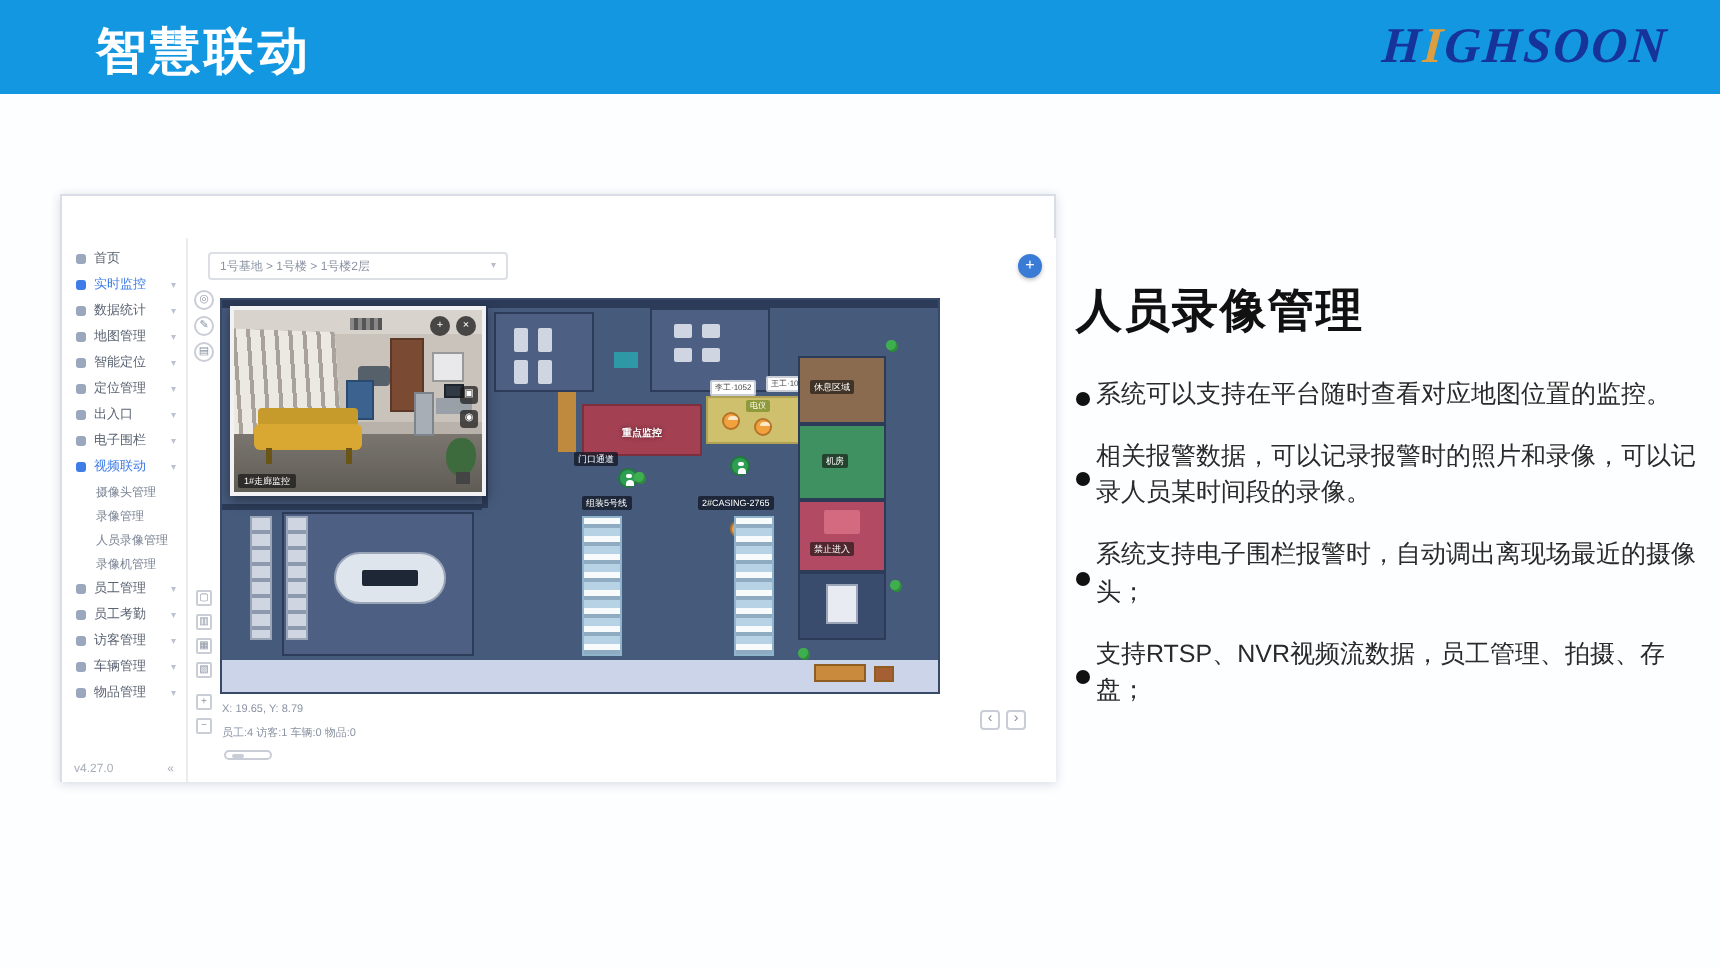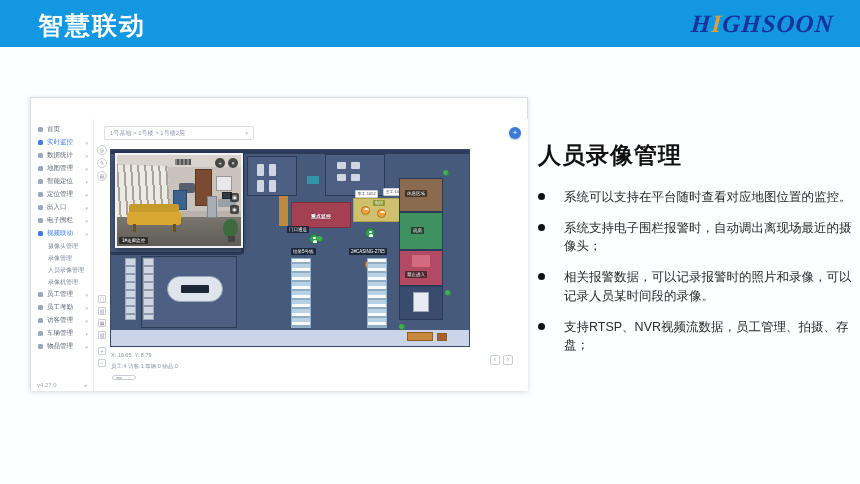--- a/index.html
+++ b/index.html
@@ -1,21 +1,21 @@
 <!DOCTYPE html>
 <html><head>
 <meta charset="utf-8">
 <style>
   * { margin:0; padding:0; box-sizing:border-box; }
   html,body { width:860px; height:484px; background:#fff; font-family:"Liberation Sans","DejaVu Sans",sans-serif; }
   .slide { position:relative; width:860px; height:484px; background:#fdfeff; overflow:hidden; }
 
   
   .banner { position:absolute; left:0; top:0; width:860px; height:47px; background:#1397e1; }
-  .banner-title { position:absolute; left:38px; top:9px; font-size:25px; font-weight:bold; color:#fff; letter-spacing:2px; }
+  .banner-title { position:absolute; left:48px; top:9px; font-size:25px; font-weight:bold; color:#fff; letter-spacing:2px; }
   .logo { position:absolute; right:26px; top:10px; font-family:"Liberation Serif","DejaVu Serif",serif; font-style:italic; font-weight:bold; font-size:25px; letter-spacing:1px; color:#16339a; transform:skewX(-4deg); }
   .logo .accent { color:#dd9e3f; }
 
   
   .app { position:absolute; left:30px; top:97px; width:498px; height:294px; background:#fff; border:1px solid #d8dde6; box-shadow:0 1px 5px rgba(30,50,90,.18); }
   .titlebar { position:absolute; left:0; top:0; width:100%; height:21px; background:#2e4d80; display:flex; align-items:center; }
   .titlebar-title { color:#fff; font-size:8.5px; font-weight:bold; margin-left:9px; letter-spacing:.5px; }
   .tb-icons { position:absolute; right:7px; top:0; height:21px; display:flex; align-items:center; gap:8px; }
   .tb-ico { position:relative; color:#d9e2f2; font-size:8px; line-height:1; cursor:pointer; }
   .tb-ico .dot { position:absolute; right:-2px; top:-2px; width:4px; height:4px; border-radius:50%; background:#ef4b4b; }
@@ -102,21 +102,21 @@
   .bench-leg { position:absolute; width:3px; height:8px; background:#6b5516; top:69px; }
   .cam-plant { position:absolute; left:106px; top:64px; width:15px; height:19px; background:#3e6b3e; border-radius:50% 45% 55% 50%; }
   .cam-pot { position:absolute; left:111px; top:81px; width:7px; height:6px; background:#444; }
   .cam-label { position:absolute; left:2px; bottom:2px; background:rgba(10,10,10,.6); color:#fff; font-size:4.5px; padding:1px 3px; border-radius:1px; white-space:nowrap; }
   .cam-ctl { position:absolute; top:3px; width:10px; height:10px; border-radius:50%; background:rgba(35,35,35,.8); color:#fff; font-size:5.5px; line-height:10px; text-align:center; cursor:pointer; }
   .cam-side { position:absolute; left:113px; width:9px; height:9px; border-radius:2px; background:rgba(25,25,25,.72); color:#fff; font-size:5px; line-height:9px; text-align:center; cursor:pointer; }
 
   
   .rp-heading { position:absolute; left:538px; top:140px; font-size:23px; font-weight:bold; color:#111; letter-spacing:1px; }
   .rp-bullets { position:absolute; left:538px; top:188px; width:316px; }
-  .rp-b { display:flex; gap:19px; margin-bottom:13px; }
+  .rp-b { display:flex; gap:3px; margin-bottom:13px;align-items:center; }
   .rp-dot { flex:none; width:7px; height:7px; border-radius:50%; background:#111; margin-top:5px; }
   .rp-text { font-size:12.5px; color:#2a2a2a; line-height:1.45; }
 </style>
 </head>
 <body>
 
 <div class="slide">
 
   <div class="banner">
     <div class="banner-title">智慧联动</div>
@@ -341,25 +341,25 @@
   </div>
 
   <div class="rp-heading">人员录像管理</div>
   <div class="rp-bullets">
     <div class="rp-b">
         <span class="rp-dot"></span>
         <span class="rp-text">系统可以支持在平台随时查看对应地图位置的监控。</span>
       </div>
     <div class="rp-b">
         <span class="rp-dot"></span>
-        <span class="rp-text">系统支持电子围栏报警时，自动调出离现场最近的摄像头；</span>
+        <span class="rp-text">相关报警数据，可以记录报警时的照片和录像，可以记录人员某时间段的录像。</span>
       </div>
     <div class="rp-b">
         <span class="rp-dot"></span>
-        <span class="rp-text">相关报警数据，可以记录报警时的照片和录像，可以记录人员某时间段的录像。</span>
+        <span class="rp-text">系统支持电子围栏报警时，自动调出离现场最近的摄像头；</span>
       </div>
     <div class="rp-b">
         <span class="rp-dot"></span>
         <span class="rp-text">支持RTSP、NVR视频流数据，员工管理、拍摄、存盘；</span>
       </div>
   </div>
 
 </div>
 
 </body></html>

